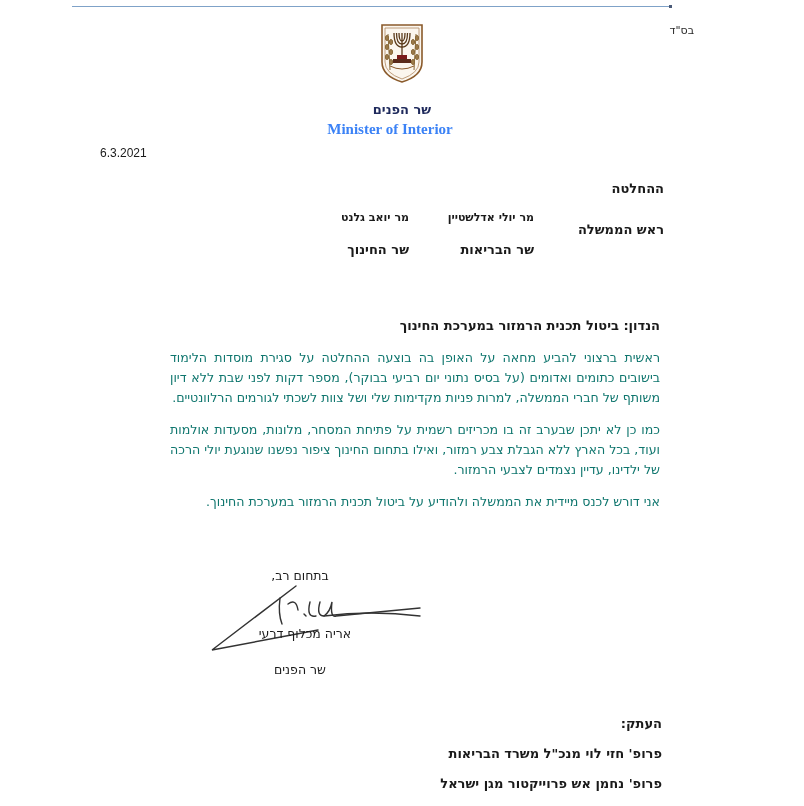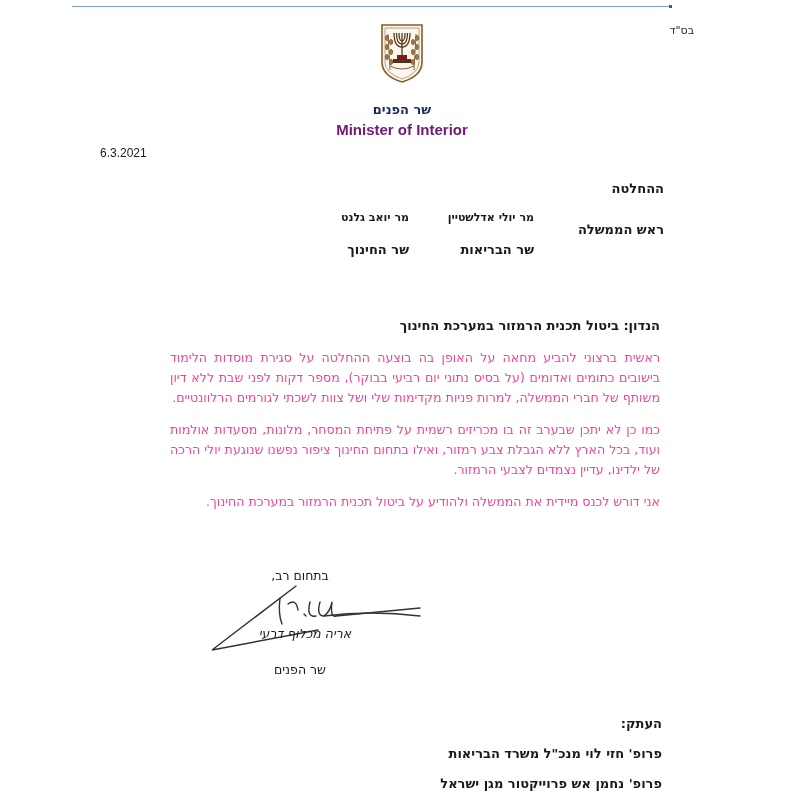--- a/index.html
+++ b/index.html
@@ -21,23 +21,23 @@
     }
     .emblem {
       position: absolute; left: 378px; top: 22px; width: 48px; height: 62px;
     }
     .ministry-he {
       position: absolute; left: 300px; width: 204px; top: 102px; text-align: center;
       font-size: 13px; font-weight: bold; color: #1f2a5c;
       direction: rtl;
     }
     .ministry-en {
-      position: absolute; left: 300px; width: 204px; top: 121px; text-align: center;
-      font-family: Liberation Sans, sans-serif;
-      font-size: 15px; font-weight: bold; color: #701a75;
+      position: absolute; left: 288px; width: 204px; top: 121px; text-align: center;
+      font-family: Liberation Serif, serif;
+      font-size: 15px; font-weight: bold; color: #3b82f6;
     }
     .date {
       position: absolute; left: 100px; top: 146px;
       font-size: 12px; font-weight: normal; font-family: "Liberation Sans", sans-serif;
     }
     .rtl { direction: rtl; }
     .to-label {
       position: absolute; right: 140px; top: 181px;
       font-size: 13px; font-weight: bold;
     }
@@ -50,33 +50,33 @@
     .recipient:nth-child(2) { width: 125px; }
     .recipient .name { font-size: 11px; font-weight: bold; height: 20px; }
     .recipient .role { font-size: 13px; font-weight: bold; margin-top: 11px; }
     .subject {
       position: absolute; left: 150px; width: 510px; top: 318px; text-align: right;
       font-size: 13px; font-weight: bold; direction: rtl;
     }
     .body {
       position: absolute; left: 170px; width: 490px; top: 348px;
       direction: rtl; text-align: justify;
-      font-size: 12.6px; line-height: 20px; color: #ec4899;
+      font-size: 12.6px; line-height: 20px; color: #0f766e;
     }
     .body p { margin: 0 0 12px 0; text-align-last: right; }
     .closing {
       position: absolute; left: 250px; width: 100px; top: 568px;
       text-align: center; direction: rtl; font-size: 12.5px;
     }
     .signature {
       position: absolute; left: 200px; top: 580px; width: 240px; height: 80px;
     }
     .signer-name {
       position: absolute; left: 250px; width: 110px; top: 626px; text-align: center;
-      direction: rtl; font-size: 12.5px; font-style: italic;
+      direction: rtl; font-size: 12.5px;
     }
     .signer-title {
       position: absolute; left: 250px; width: 100px; top: 662px; text-align: center;
       direction: rtl; font-size: 12.5px;
     }
     .cc-label {
       position: absolute; right: 142px; top: 716px;
       font-size: 13px; font-weight: bold; direction: rtl;
     }
     .cc-item {

